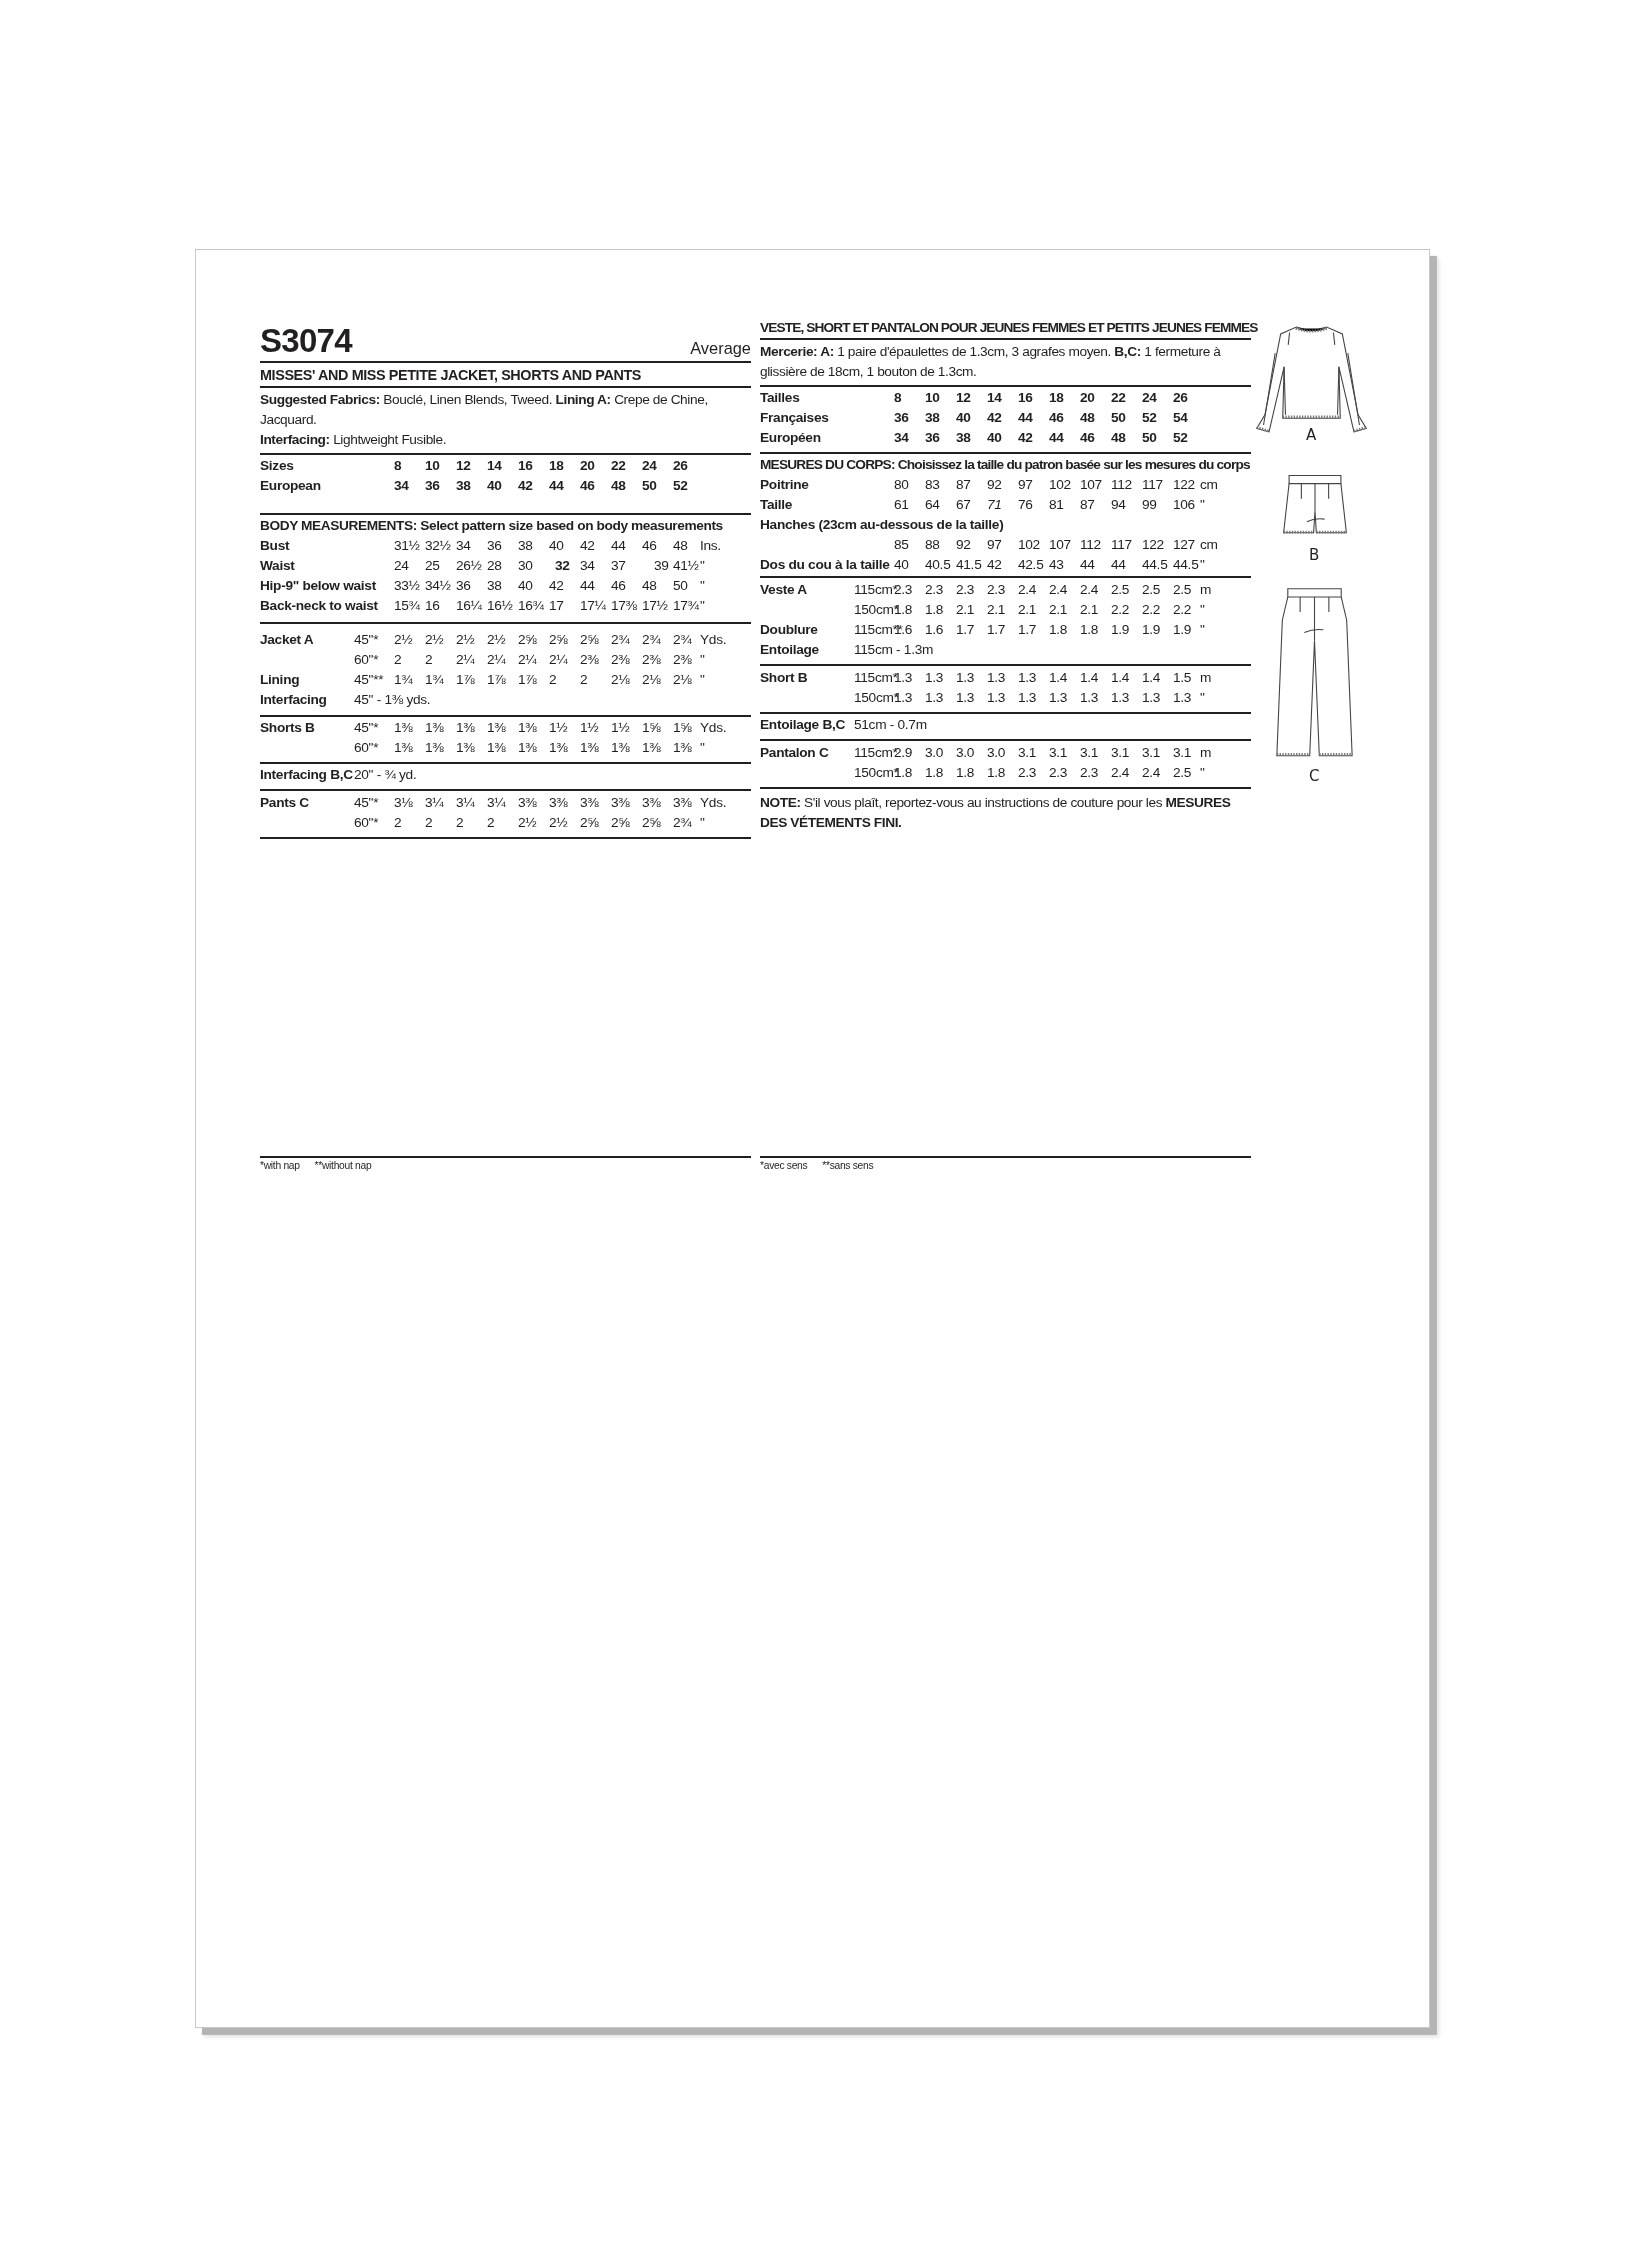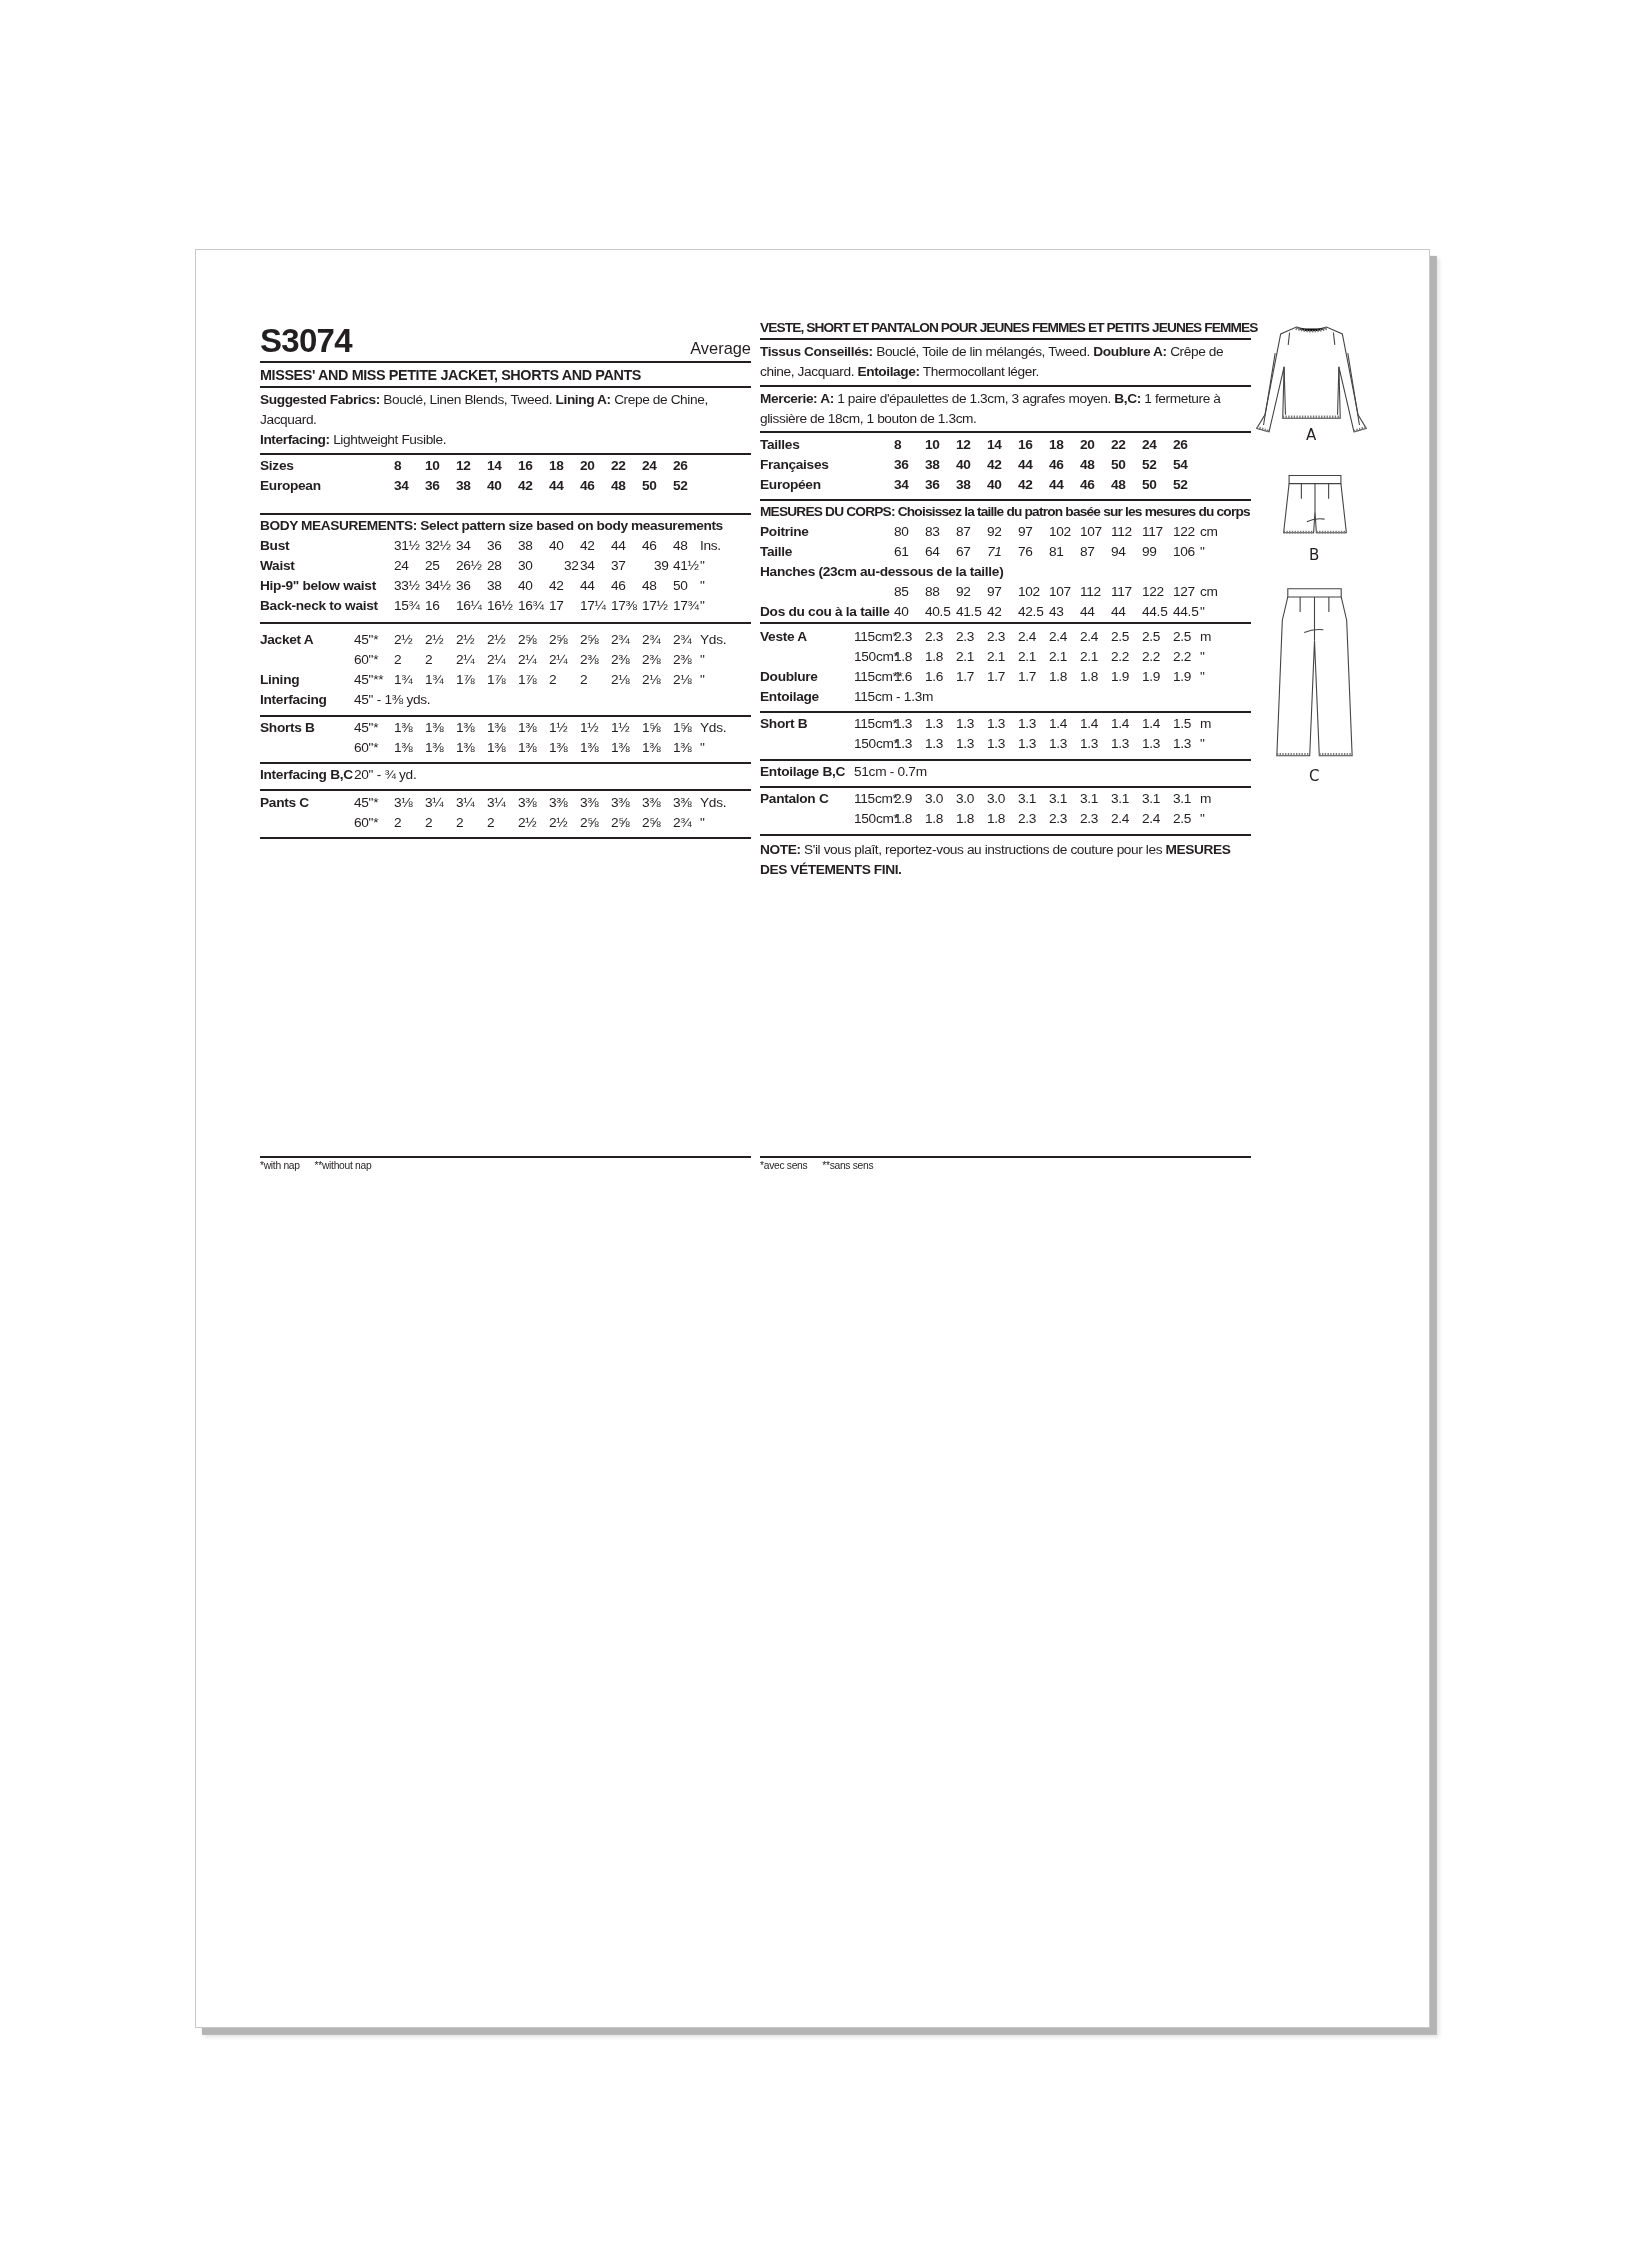--- a/index.html
+++ b/index.html
@@ -98,21 +98,21 @@
             <span class="v" style="left: 413px;">48</span>
             <span class="u" style="left: 440px;">Ins.</span>
           </div>
           <div class="row">
             <span class="lab">Waist</span>
             <span class="v" style="left: 134px;">24</span>
             <span class="v" style="left: 165px;">25</span>
             <span class="v" style="left: 196px;">26½</span>
             <span class="v" style="left: 227px;">28</span>
             <span class="v" style="left: 258px;">30</span>
-            <span class="v" style="left: 304px;">32</span>
+            <span class="v" style="left: 295px; font-weight: bold;">32</span>
             <span class="v" style="left: 320px;">34</span>
             <span class="v" style="left: 351px;">37</span>
             <span class="v" style="left: 394px;">39</span>
             <span class="v" style="left: 413px;">41½</span>
             <span class="u" style="left: 440px;">"</span>
           </div>
           <div class="row">
             <span class="lab">Hip-9" below waist</span>
             <span class="v" style="left: 134px;">33½</span>
             <span class="v" style="left: 165px;">34½</span>
@@ -261,28 +261,20 @@
         </div>
       </div>
     <div class="foot" style="left:0;">
       <span>*with nap</span>
       <span>**without nap</span>
     </div>
   </div>
 
   <div class="col col-fr">
     <div class="title" style="letter-spacing:-0.9px;font-size:13.7px;">VESTE, SHORT ET PANTALON POUR JEUNES FEMMES ET PETITS JEUNES FEMMES</div>
-    <div class="para">
-      <b>Tissus Conseillés:</b>
-      <span>Bouclé, Toile de lin mélangés, Tweed.</span>
-      <b>Doublure A:</b>
-      <span>Crêpe de chine, Jacquard.</span>
-      <b>Entoilage:</b>
-      <span>Thermocollant léger.</span>
-    </div>
     <div class="para">
       <b>Mercerie: A:</b>
       <span>1 paire d'épaulettes de 1.3cm, 3 agrafes moyen.</span>
       <b>B,C:</b>
       <span>1 fermeture à glissière de 18cm, 1 bouton de 1.3cm.</span>
     </div>
     <div class="sec" style="height:60px;">
       <div class="row sizes">
           <span class="lab">Tailles</span>
           <span class="v" style="left: 134px;">8</span>

